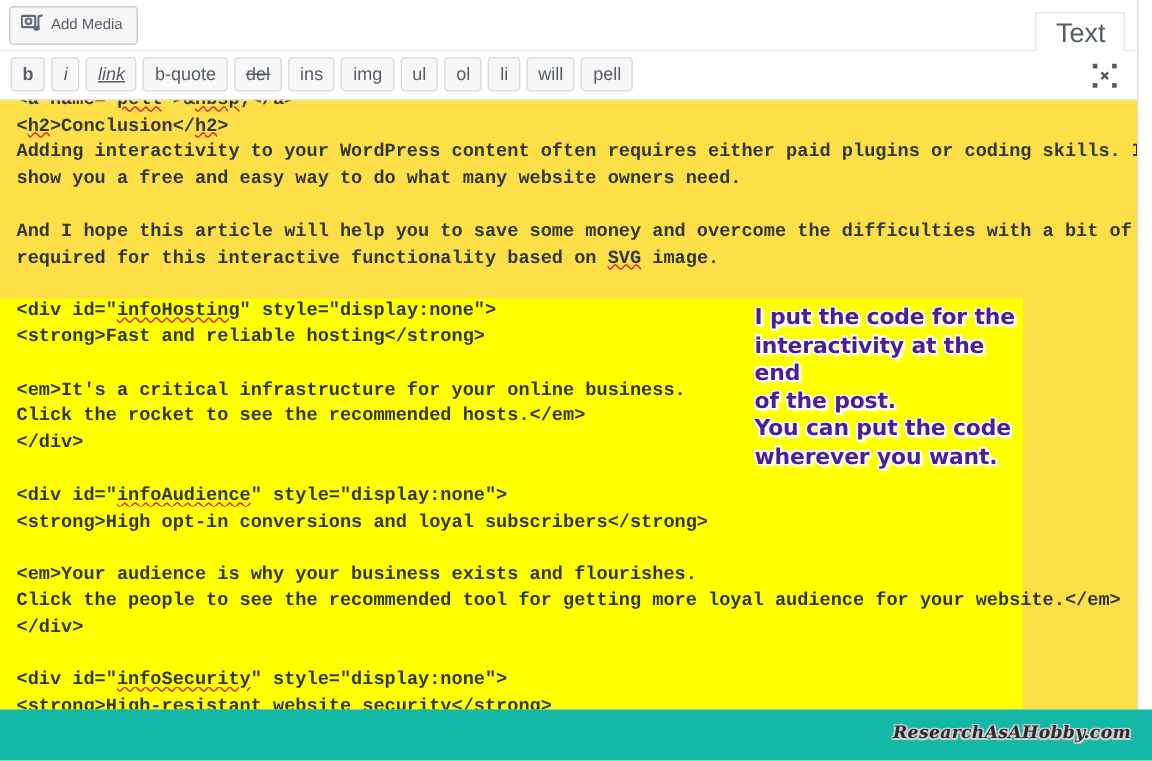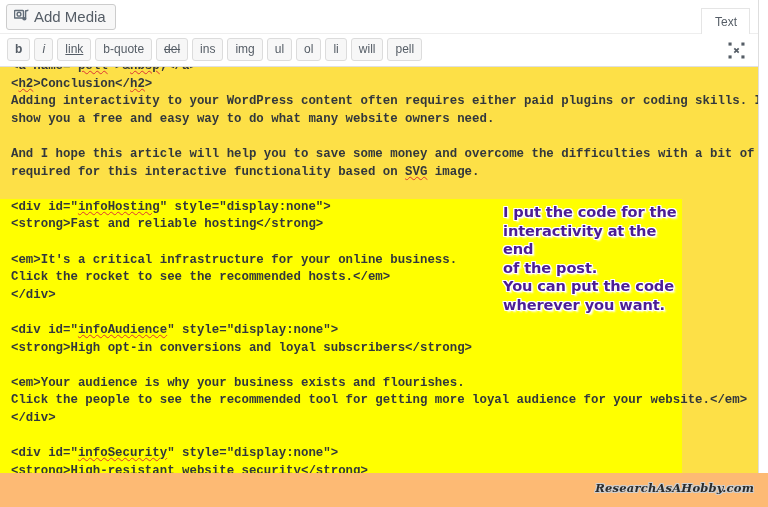--- a/index.html
+++ b/index.html
@@ -43,21 +43,21 @@
     top: 0;
     height: 34px;
     display: flex;
     align-items: flex-end;
     z-index: 6;
   }
   .tab {
     height: 26px;
     line-height: 26px;
     padding: 0 12px 0 13px;
-    font-size: 12px;
+    font-size: 18px;
     color: #555d66;
     background: #fff;
     border: 1px solid #e5e5e5;
     border-bottom: none;
     box-sizing: border-box;
     margin-top: 8px;
     margin-right: 8px;
     cursor: pointer;
     position: relative;
   }
@@ -83,21 +83,21 @@
     left: 6px;
     top: 4px;
     height: 26px;
     display: flex;
     align-items: center;
     gap: 5px;
     padding: 0 9px 0 7px;
     background: #f7f7f7;
     border: 1px solid #cccccc;
     border-radius: 3px;
-    font-size: 15px;
+    font-size: 10px;
     color: #555d66;
     cursor: pointer;
     box-sizing: border-box;
   }
   .add-media-btn .label { line-height: 1; padding-bottom: 1px; }
   .media-icon { display: block; }
 
   
   .qt-toolbar {
     position: absolute;
@@ -126,21 +126,21 @@
     color: #555d66;
     font-size: 12px;
     line-height: 21px;
     text-align: center;
     cursor: pointer;
     box-sizing: border-box;
     white-space: nowrap;
   }
   .qt-btn.italic { font-style: italic; }
   .qt-btn.bold-b { font-weight: 700; }
-  .qt-btn.underline { text-decoration: underline; }
+  .qt-btn.underline { text-decoration: underline; font-style: italic; }
   .qt-btn.strike { text-decoration: line-through; text-align: right; }
 
   .dfw-btn {
     position: absolute;
     right: 10px;
     top: 4px;
     width: 24px;
     height: 24px;
     cursor: pointer;
     display: flex;
@@ -212,21 +212,21 @@
     white-space: pre-line;
   }
 
   
   .bottom-bar {
     position: absolute;
     left: 0;
     top: 473px;
     width: 768px;
     height: 34px;
-    background: #fdba74;
+    background: #14b8a6;
   }
   .watermark {
     position: absolute;
     right: 14px;
     top: 8px;
     font-family: "DejaVu Serif", serif;
     font-style: italic;
     font-weight: 700;
     font-size: 11.5px;
     color: #2b2b2b;

